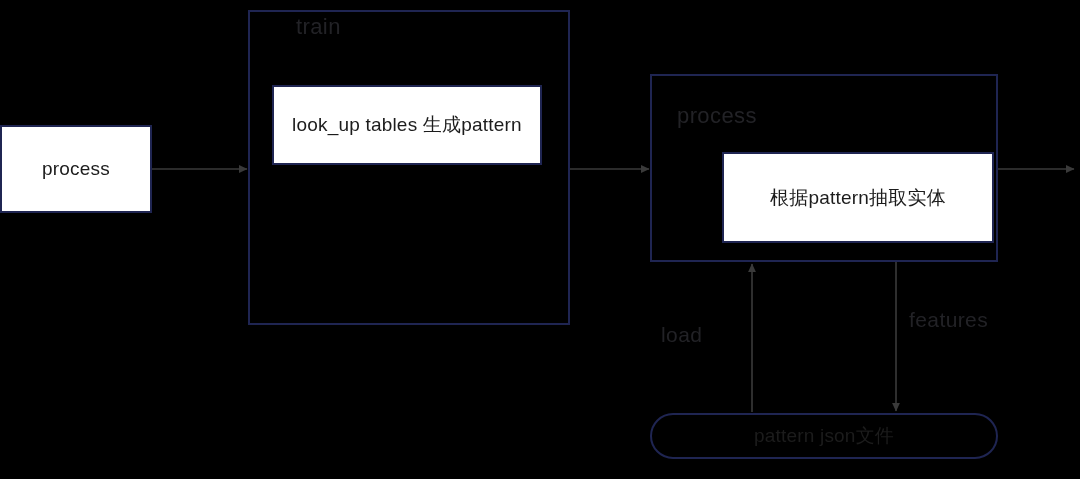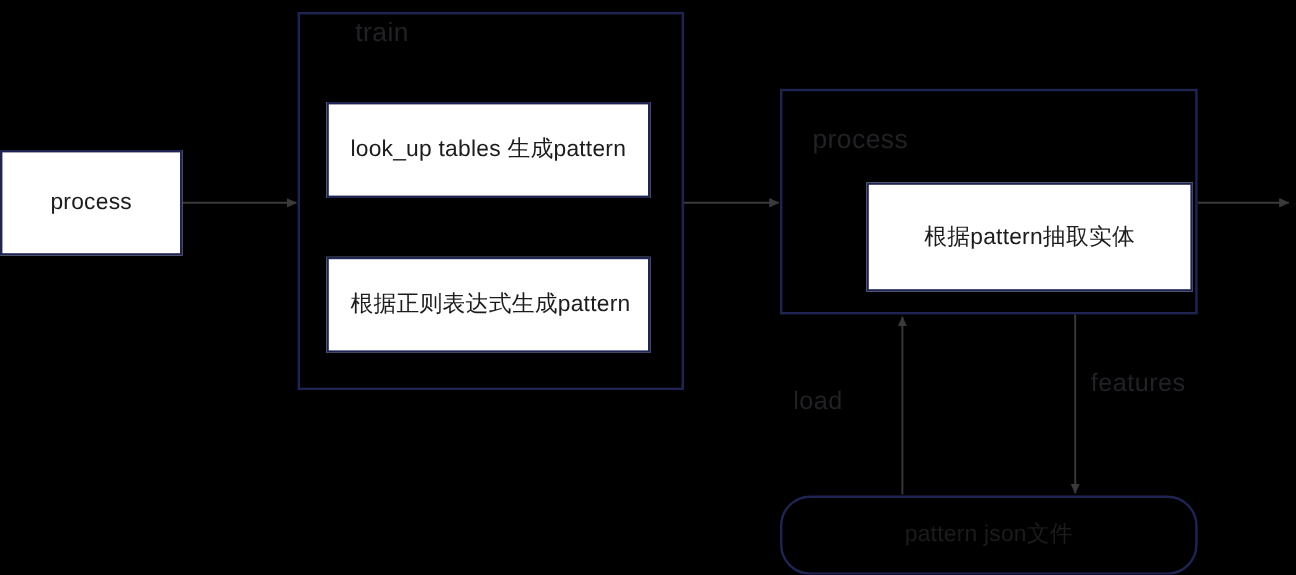--- a/index.html
+++ b/index.html
@@ -69,21 +69,21 @@
 
   
   #features-node   { left: 0px;   top: 125px; width: 152px; height: 88px; }
   #train-container { left: 248px; top: 10px;  width: 322px; height: 315px; }
   #train-title     { left: 296px; top: 14px; }
   #train-box-1     { left: 272px; top: 85px;  width: 270px; height: 80px; }
   #train-box-2     { left: 272px; top: 214px; width: 270px; height: 80px; }
   #process-container { left: 650px; top: 74px; width: 348px; height: 188px; }
   #process-title     { left: 677px; top: 103px; }
   #process-box-1     { left: 722px; top: 152px; width: 272px; height: 91px; }
-  #storage-node    { left: 650px; top: 413px; width: 348px; height: 66px; border-radius: 25px; }
+  #storage-node    { left: 650px; top: 413px; width: 348px; height: 46px; border-radius: 25px; }
   #label-load      { left: 661px; top: 308px; margin-top: 15px; }
   #label-persist   { left: 909px; top: 308px; }
 </style>
 </head>
 <body>
 
 <div id="canvas">
 
   <svg class="edge-layer" viewBox="0 0 1080 479" xmlns="http://www.w3.org/2000/svg">
     <defs>
@@ -117,23 +117,20 @@
     <span class="node-label center">process</span>
   </div>
 
   <div id="train-container" class="node transparent"></div>
   <div id="train-title" class="container-title">train</div>
 
   <div id="train-box-1" class="node white">
     <span class="node-label left">look_up tables 生成pattern</span>
   </div>
 
-  <div id="train-box-2" class="node white">
-    <span class="node-label left">根据正则表达式生成pattern</span>
-  </div>
 
   <div id="process-container" class="node transparent"></div>
   <div id="process-title" class="container-title">process</div>
 
   <div id="process-box-1" class="node white">
     <span class="node-label center">根据pattern抽取实体</span>
   </div>
 
   <div id="storage-node" class="node transparent">
     <span class="node-label center">pattern json文件</span>

